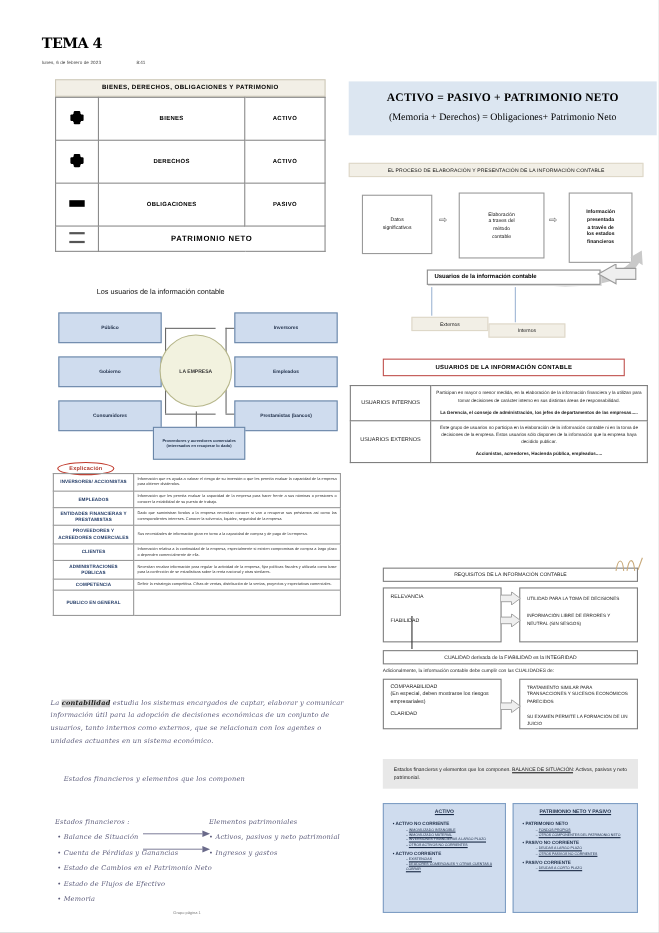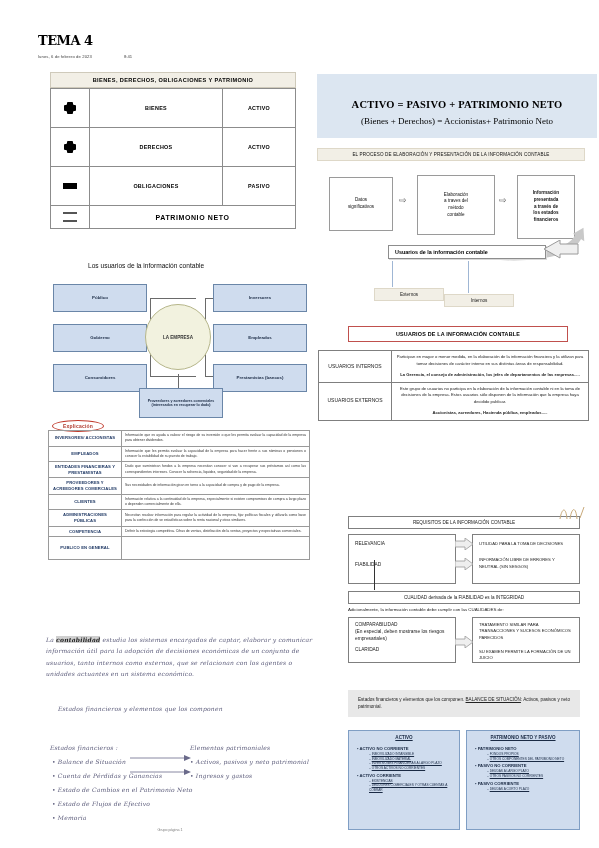--- a/index.html
+++ b/index.html
@@ -16,21 +16,21 @@
   .tbl1 td{border:1px solid #8c8c8c;padding:0;}
   .cell-ico{width:38px;height:38px;text-align:center;vertical-align:middle;}
   .cell-mid{text-align:center;vertical-align:middle;font-weight:bold;font-size:5.4px;letter-spacing:.3px;}
   .cell-rt{width:72px;text-align:center;vertical-align:middle;font-weight:bold;font-size:5.4px;letter-spacing:.3px;}
   .ico-dot{display:inline-block;width:8px;height:8px;background:#000;border-radius:2px;
      box-shadow:-3px 0 0 -1px #000, 3px 0 0 -1px #000, 0 -3px 0 -1px #000, 0 3px 0 -1px #000;}
   .ico-bar{display:inline-block;width:14px;height:6px;background:#000;}
   .ico-eq{display:inline-block;width:14px;height:6px;border-top:2px solid #555;border-bottom:2px solid #555;}
   .pn-row td{height:22px;text-align:center;font-weight:bold;font-size:7px;letter-spacing:.6px;}
   
-  .eqbox{background:#dce6f1;padding:25px 6px 12px;text-align:center;font-family:"Liberation Serif",serif;}
+  .eqbox{background:#dce6f1;padding:10px 6px 12px;text-align:center;font-family:"Liberation Serif",serif;}
   .eq1{font-weight:bold;font-size:10.5px;letter-spacing:.2px;color:#000;}
   .eq2{font-size:9px;margin-top:6px;color:#000;}
   
   .proc-title{background:#f2efe6;border:1px solid #ded8c8;font-size:4.6px;letter-spacing:.15px;
      color:#111;padding:3px 4px;text-align:center;}
   .docshape{position:absolute;background:#fff;border:1px solid #9a9a9a;font-size:4.6px;line-height:1.45;
      text-align:center;color:#111;display:flex;align-items:center;justify-content:center;}
   .stack::before{content:"";position:absolute;left:3px;top:-3px;width:100%;height:100%;border:1px solid #9a9a9a;background:#fff;z-index:-1;}
   .stack::after{content:"";position:absolute;left:6px;top:-6px;width:100%;height:100%;border:1px solid #9a9a9a;background:#fff;z-index:-2;}
   .arrowblk{position:absolute;color:#5b5b5b;font-size:9px;}
@@ -106,21 +106,21 @@
       <tr class="pn-row">
         <td class="cell-ico"><span class="ico-eq"></span></td>
         <td colspan="2">PATRIMONIO NETO</td>
       </tr>
     </tbody>
       </table>
   </div>
 
   <div class="abs eqbox" style="left:317px;top:74px;width:268px;">
     <div class="eq1">ACTIVO = PASIVO + PATRIMONIO NETO</div>
-    <div class="eq2">(Bienes + Derechos) = Accionistas+ Patrimonio Neto</div>
+    <div class="eq2">(Memoria + Derechos) = Obligaciones+ Patrimonio Neto</div>
   </div>
 
   <div class="abs proc-title" style="left:317px;top:148px;width:268px;box-sizing:border-box;">EL PROCESO DE ELABORACIÓN Y PRESENTACIÓN DE LA INFORMACIÓN CONTABLE</div>
 
   <div class="abs" style="left:317px;top:165px;width:272px;height:90px;">
     <div class="docshape stack" style="left:12px;top:12px;width:62px;height:52px;white-space:pre-line;">Datos
 significativos</div>
     <div class="arrowblk" style="left:82px;top:30px;">⇨</div>
     <div class="docshape" style="left:100px;top:10px;width:76px;height:58px;white-space:pre-line;">Elaboración
 a traves del

